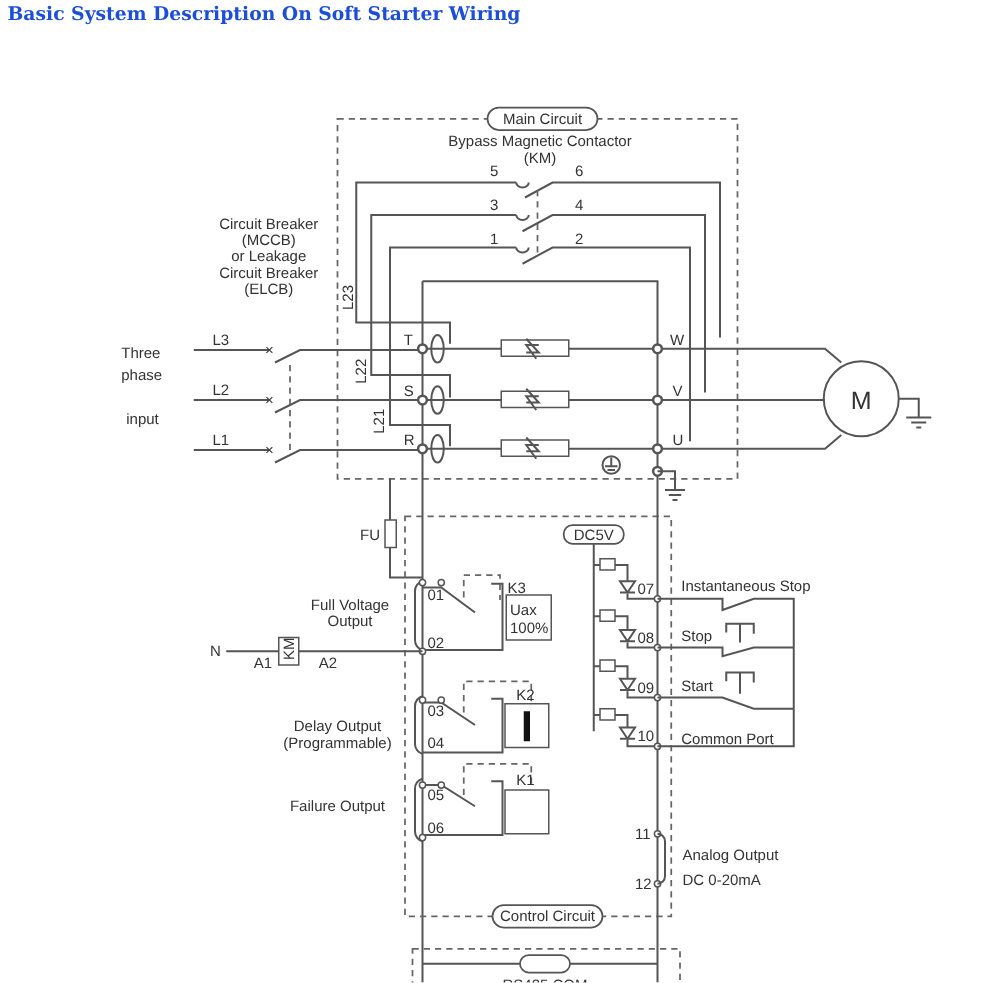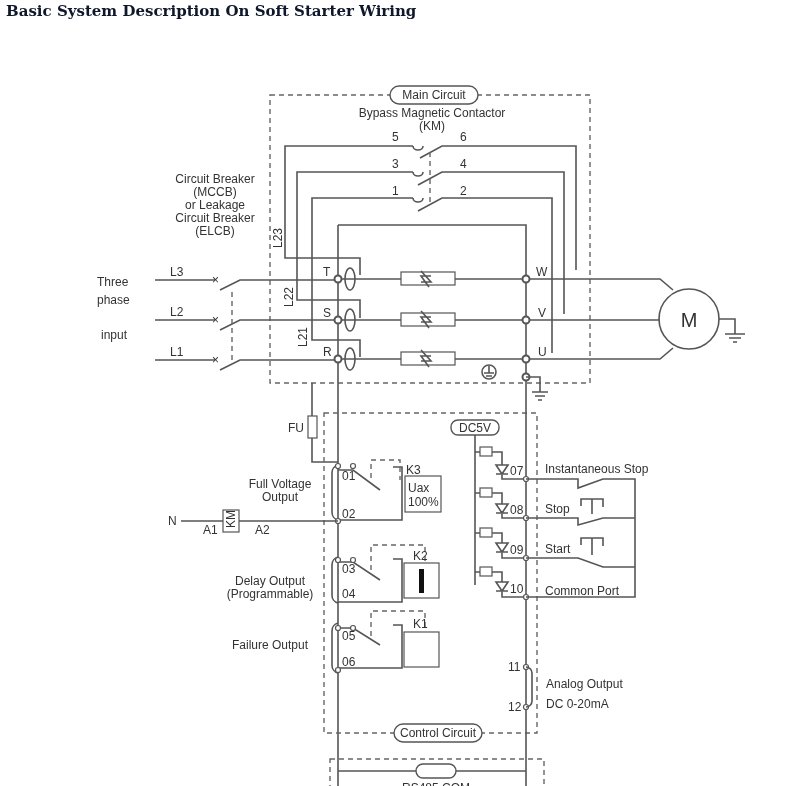--- a/index.html
+++ b/index.html
@@ -1,17 +1,17 @@
 <!DOCTYPE html>
 <html><head>
 <meta charset="utf-8">
 <style>
   html,body{margin:0;padding:0;background:#fff;}
   body{width:785px;height:786px;position:relative;overflow:hidden;font-family:"Liberation Sans",sans-serif;}
-  .title{position:absolute;left:6px;top:2px;font-family:"DejaVu Serif",serif;font-weight:bold;font-size:15px;color:#0f172a;letter-spacing:0;}
+  .title{position:absolute;left:6px;top:2px;font-family:"DejaVu Serif",serif;font-weight:bold;font-size:15px;color:#1d4ed8;letter-spacing:0;}
   svg{position:absolute;left:0;top:0;}
   .w{stroke:#555;stroke-width:1.6;fill:none;}
   .d{stroke:#666;stroke-width:1.4;fill:none;stroke-dasharray:5,4;}
   .t{font-family:"Liberation Sans",sans-serif;font-size:12px;fill:#333;}
   .term{fill:#fff;stroke:#555;stroke-width:2;}
   .small{fill:#fff;stroke:#555;stroke-width:1.2;}
 </style>
 </head>
 <body>
 

